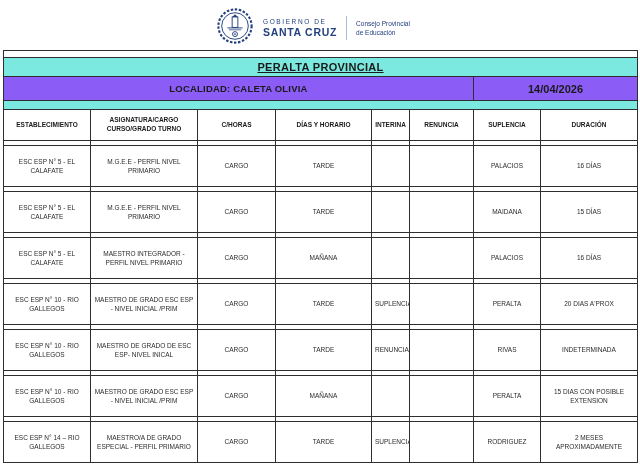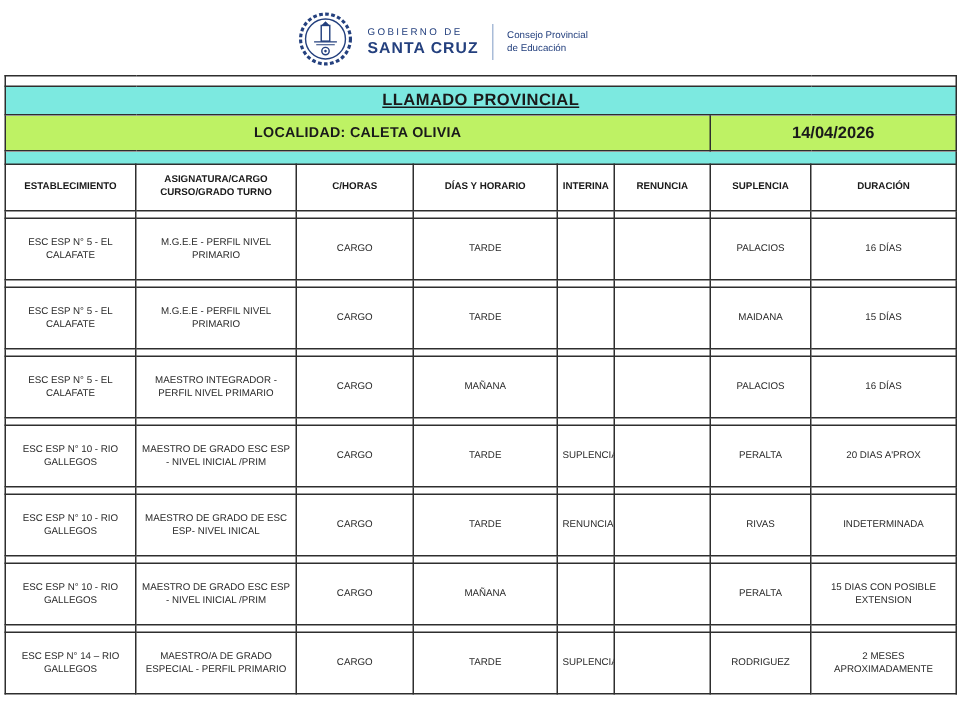--- a/index.html
+++ b/index.html
@@ -6,21 +6,21 @@
     --teal:#7CE9E0;
     --navy:#24407E;
     --border:#2e2e2e;
   }
   *{box-sizing:border-box;margin:0;padding:0;}
   html,body{width:640px;height:467px;background:#fff;overflow:hidden;}
   body{font-family:"Liberation Sans",sans-serif;color:#1a1a1a;position:relative;}
 
   
   .gov-header{
-    position:absolute;left:198px;top:7px;height:42px;
+    position:absolute;left:216px;top:7px;height:42px;
     display:flex;align-items:center;gap:9px;
   }
   .gov-emblem{flex:0 0 auto;}
   .gov-name{display:flex;flex-direction:column;justify-content:center;color:var(--navy);}
   .gov-name .line1{font-size:6.5px;letter-spacing:1.6px;font-weight:400;}
   .gov-name .line2{font-size:10.5px;font-weight:bold;letter-spacing:.7px;margin-top:1px;}
   .gov-divider{width:1px;height:24px;background:#a9bcd8;}
   .gov-cpe{display:flex;flex-direction:column;justify-content:center;color:var(--navy);font-size:6.5px;line-height:1.45;}
 
   
@@ -32,21 +32,21 @@
     border:1px solid var(--border);
     text-align:center;vertical-align:middle;
     overflow:hidden;
   }
   tr.top-spacer td{height:7px;background:#fff;}
   tr.title-row td{
     height:19px;background:var(--teal);
     font-size:11px;font-weight:bold;letter-spacing:.3px;
   }
   tr.title-row td span{text-decoration:underline;}
-  tr.loc-row td{height:24px;background:#bef264;font-weight:bold;}
+  tr.loc-row td{height:24px;background:#8b5cf6;font-weight:bold;}
   td.loc-cell{font-size:9.5px;letter-spacing:.2px;}
   td.date-cell{font-size:11px;}
   tr.teal-strip td{height:9px;background:var(--teal);}
   tr.head-row th{
     height:31px;background:#fff;
     font-size:6.5px;font-weight:bold;line-height:1.35;
     padding:1px 2px;
   }
   tr.row-spacer td{height:5px;background:#fff;padding:0;}
   tr.data-row td{
@@ -92,21 +92,21 @@
       <col style="width:64px">
       <col style="width:67px">
       <col style="width:97px">
   </colgroup>
   <tbody>
     <tr class="top-spacer">
       <td colspan="8"></td>
     </tr>
     <tr class="title-row">
       <td colspan="8">
-        <span>LLAMADO PROVINCIAL</span>
+        <span>PERALTA PROVINCIAL</span>
       </td>
     </tr>
     <tr class="loc-row">
       <td colspan="6" class="loc-cell">LOCALIDAD: CALETA OLIVIA</td>
       <td colspan="2" class="date-cell">14/04/2026</td>
     </tr>
     <tr class="teal-strip">
       <td colspan="8"></td>
     </tr>
     <tr class="head-row" id="head-row">

